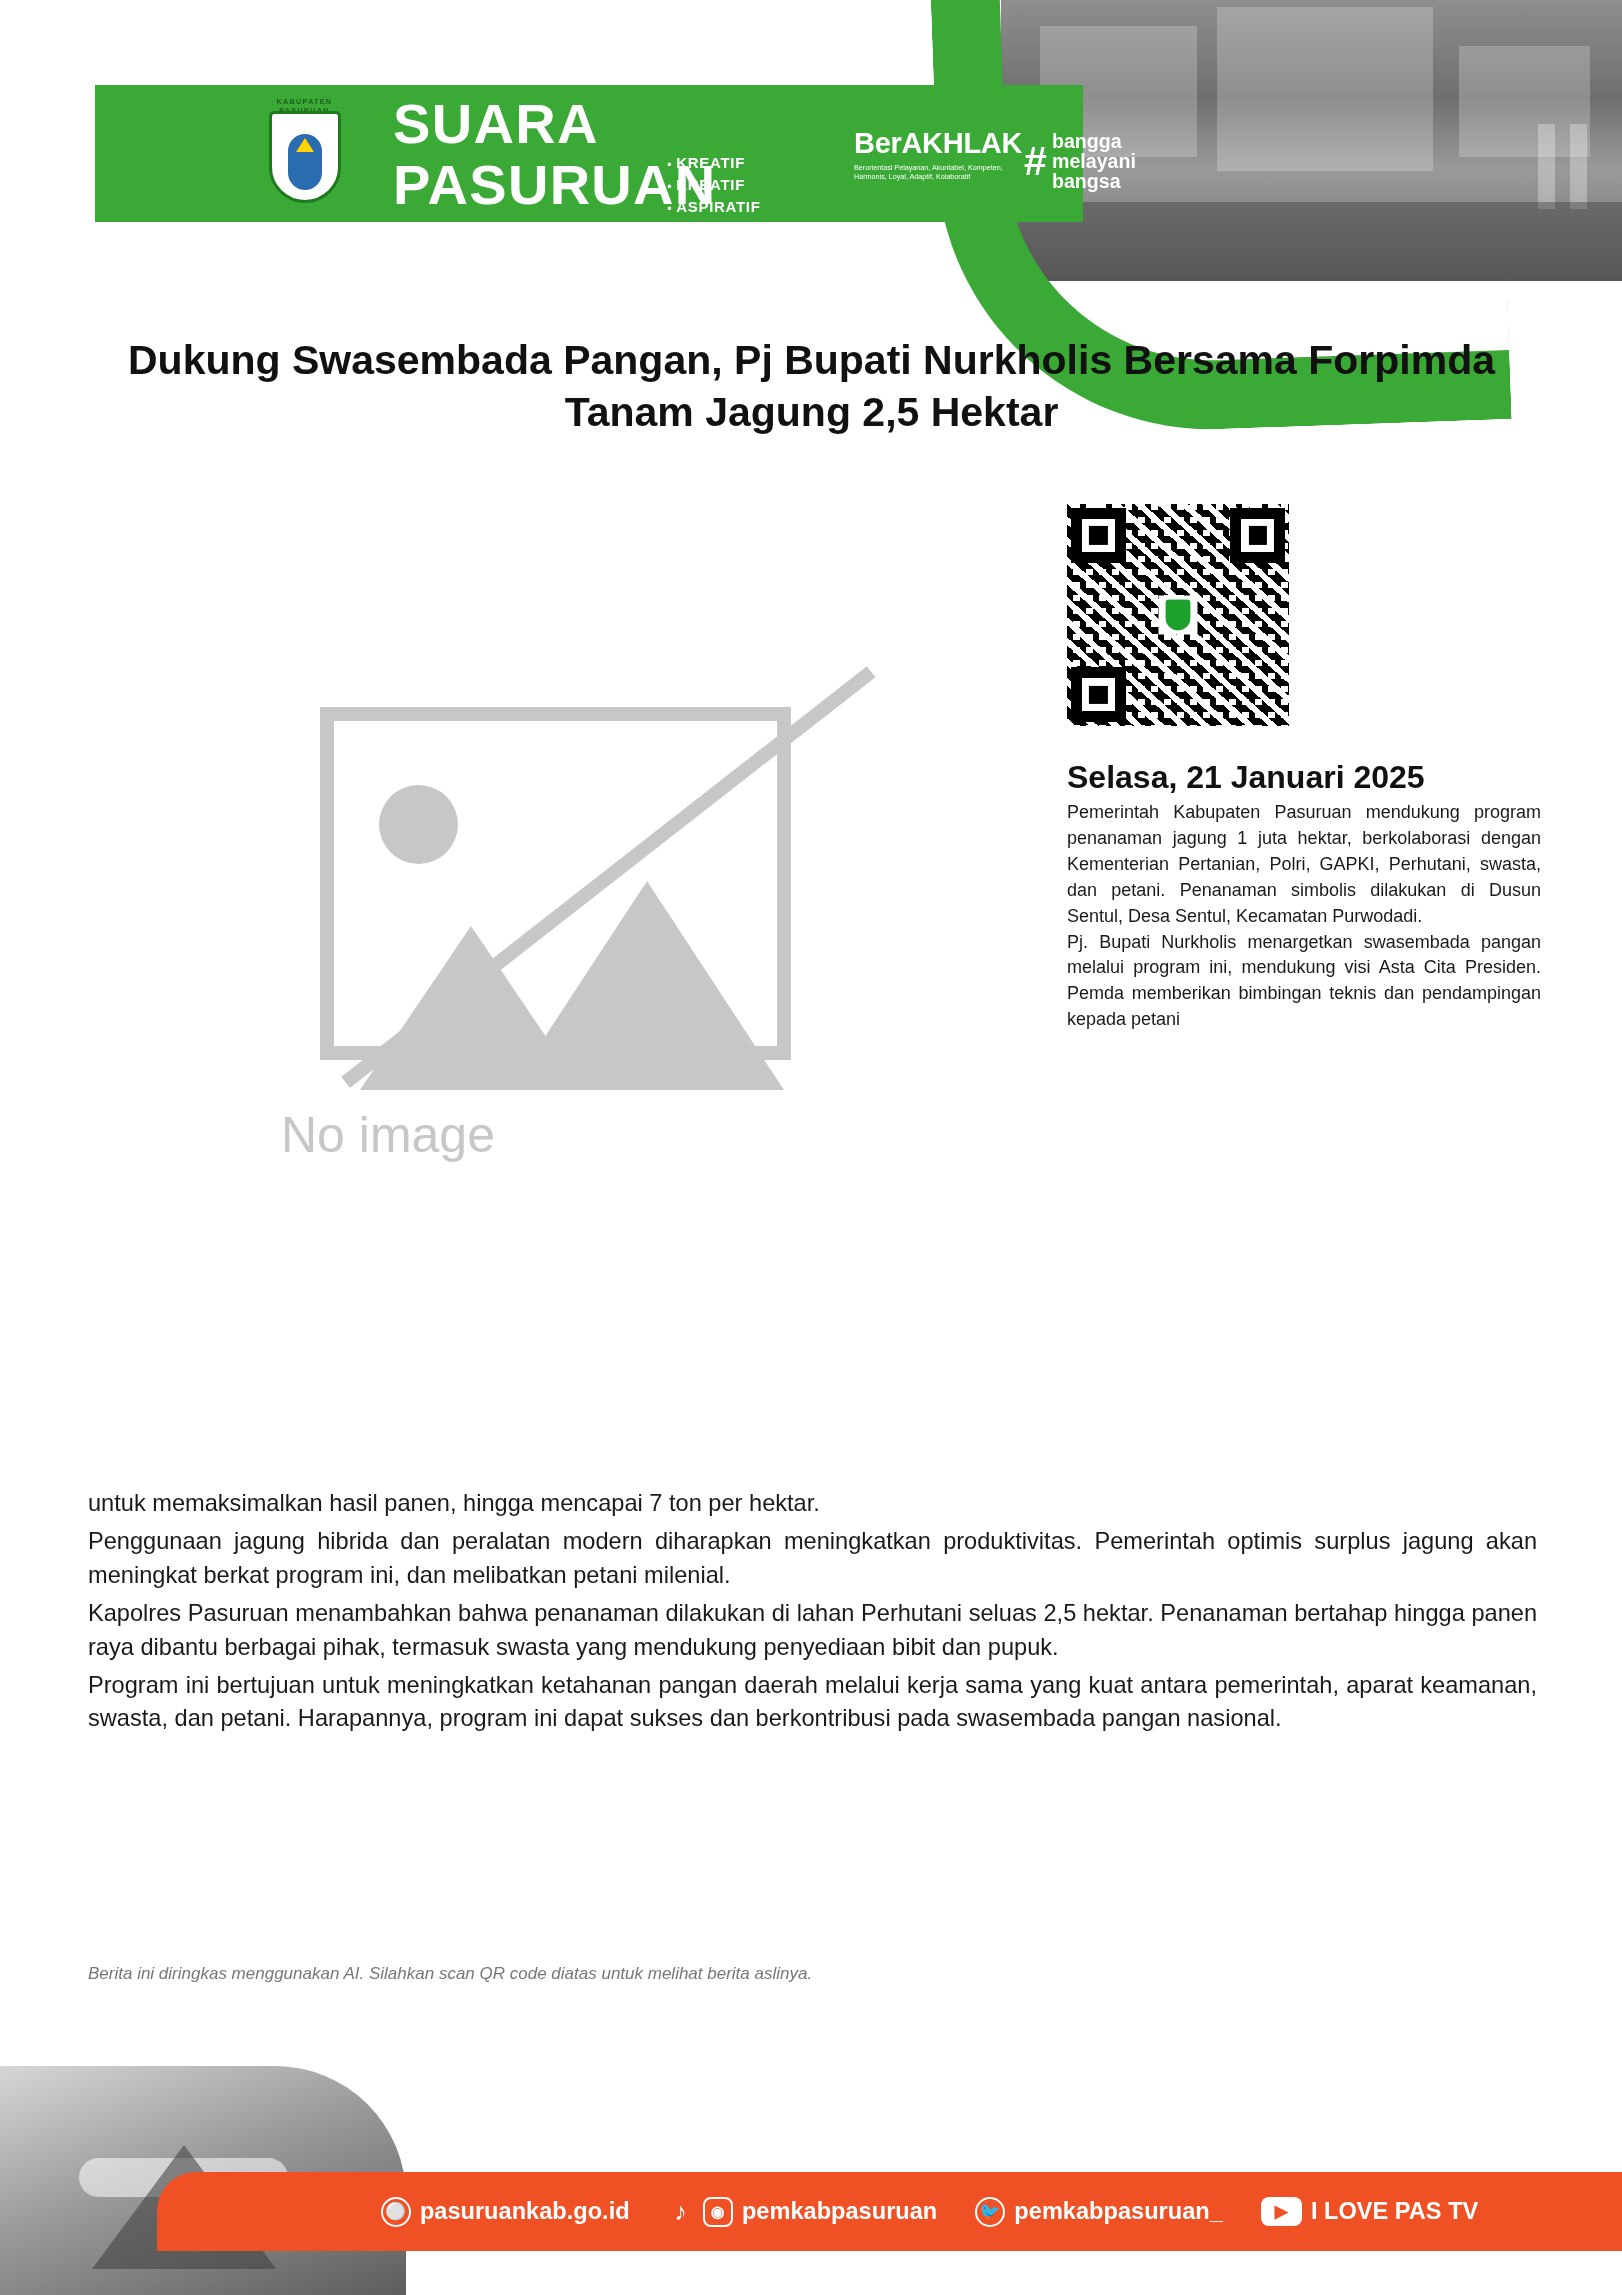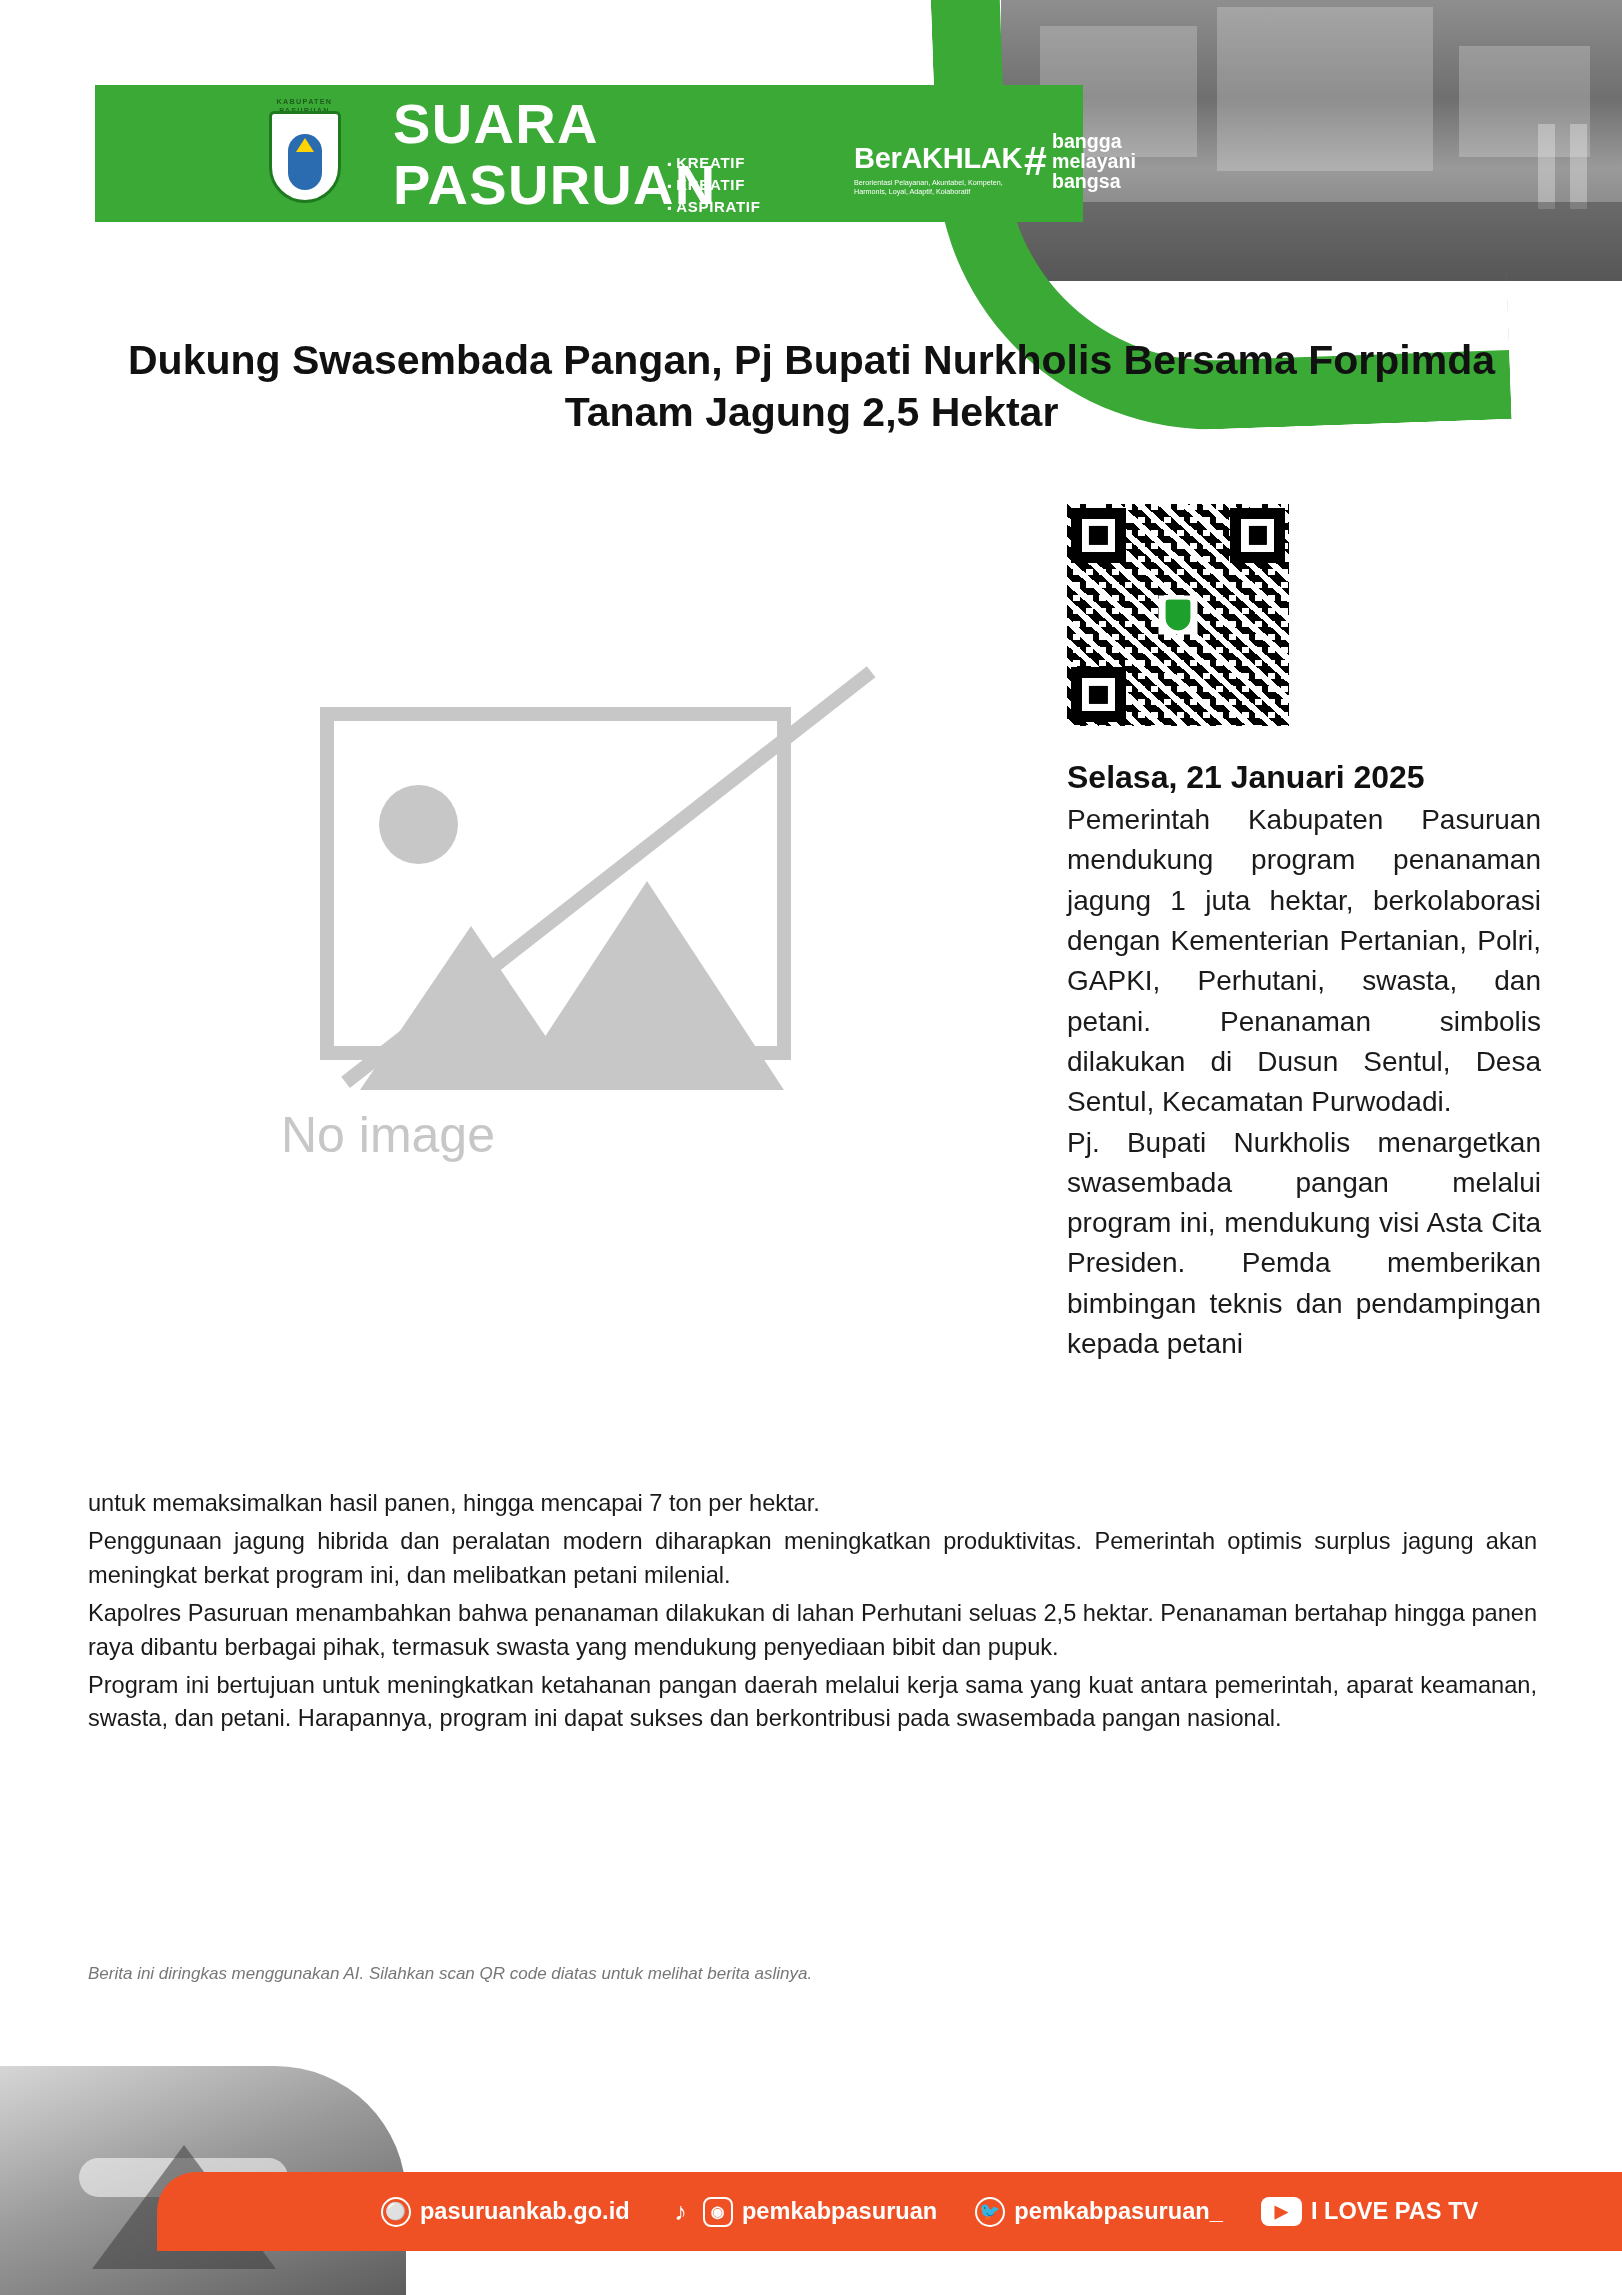--- a/index.html
+++ b/index.html
@@ -133,21 +133,21 @@
     line-height: 1.45;
     letter-spacing: 0.7px;
     margin-top: 42px;
   }
   .brand-tag div::before {
     content: "▪ ";
     font-size: 12.4px;
   }
   .berakhlak {
     position: absolute;
-    top: 142px;
+    top: 127px;
     left: 854px;
     color: #ffffff;
   }
   .berakhlak .ba-main {
     font-size: 29px;
     font-weight: bold;
     letter-spacing: -0.3px;
   }
   .berakhlak .ba-sub {
     font-size: 7.2px;
@@ -314,21 +314,21 @@
     width: 471px;
     font-size: 32px;
     font-weight: bold;
     color: #111;
   }
   .col-right {
     position: absolute;
     top: 800px;
     left: 1067px;
     width: 474px;
-    font-size: 28px;
+    font-size: 18px;
     line-height: 1.44;
     text-align: justify;
     color: #1a1a1a;
   }
   .col-right p { margin: 0 0 0 0; }
 
   
   .body-text {
     position: absolute;
     top: 1487px;

